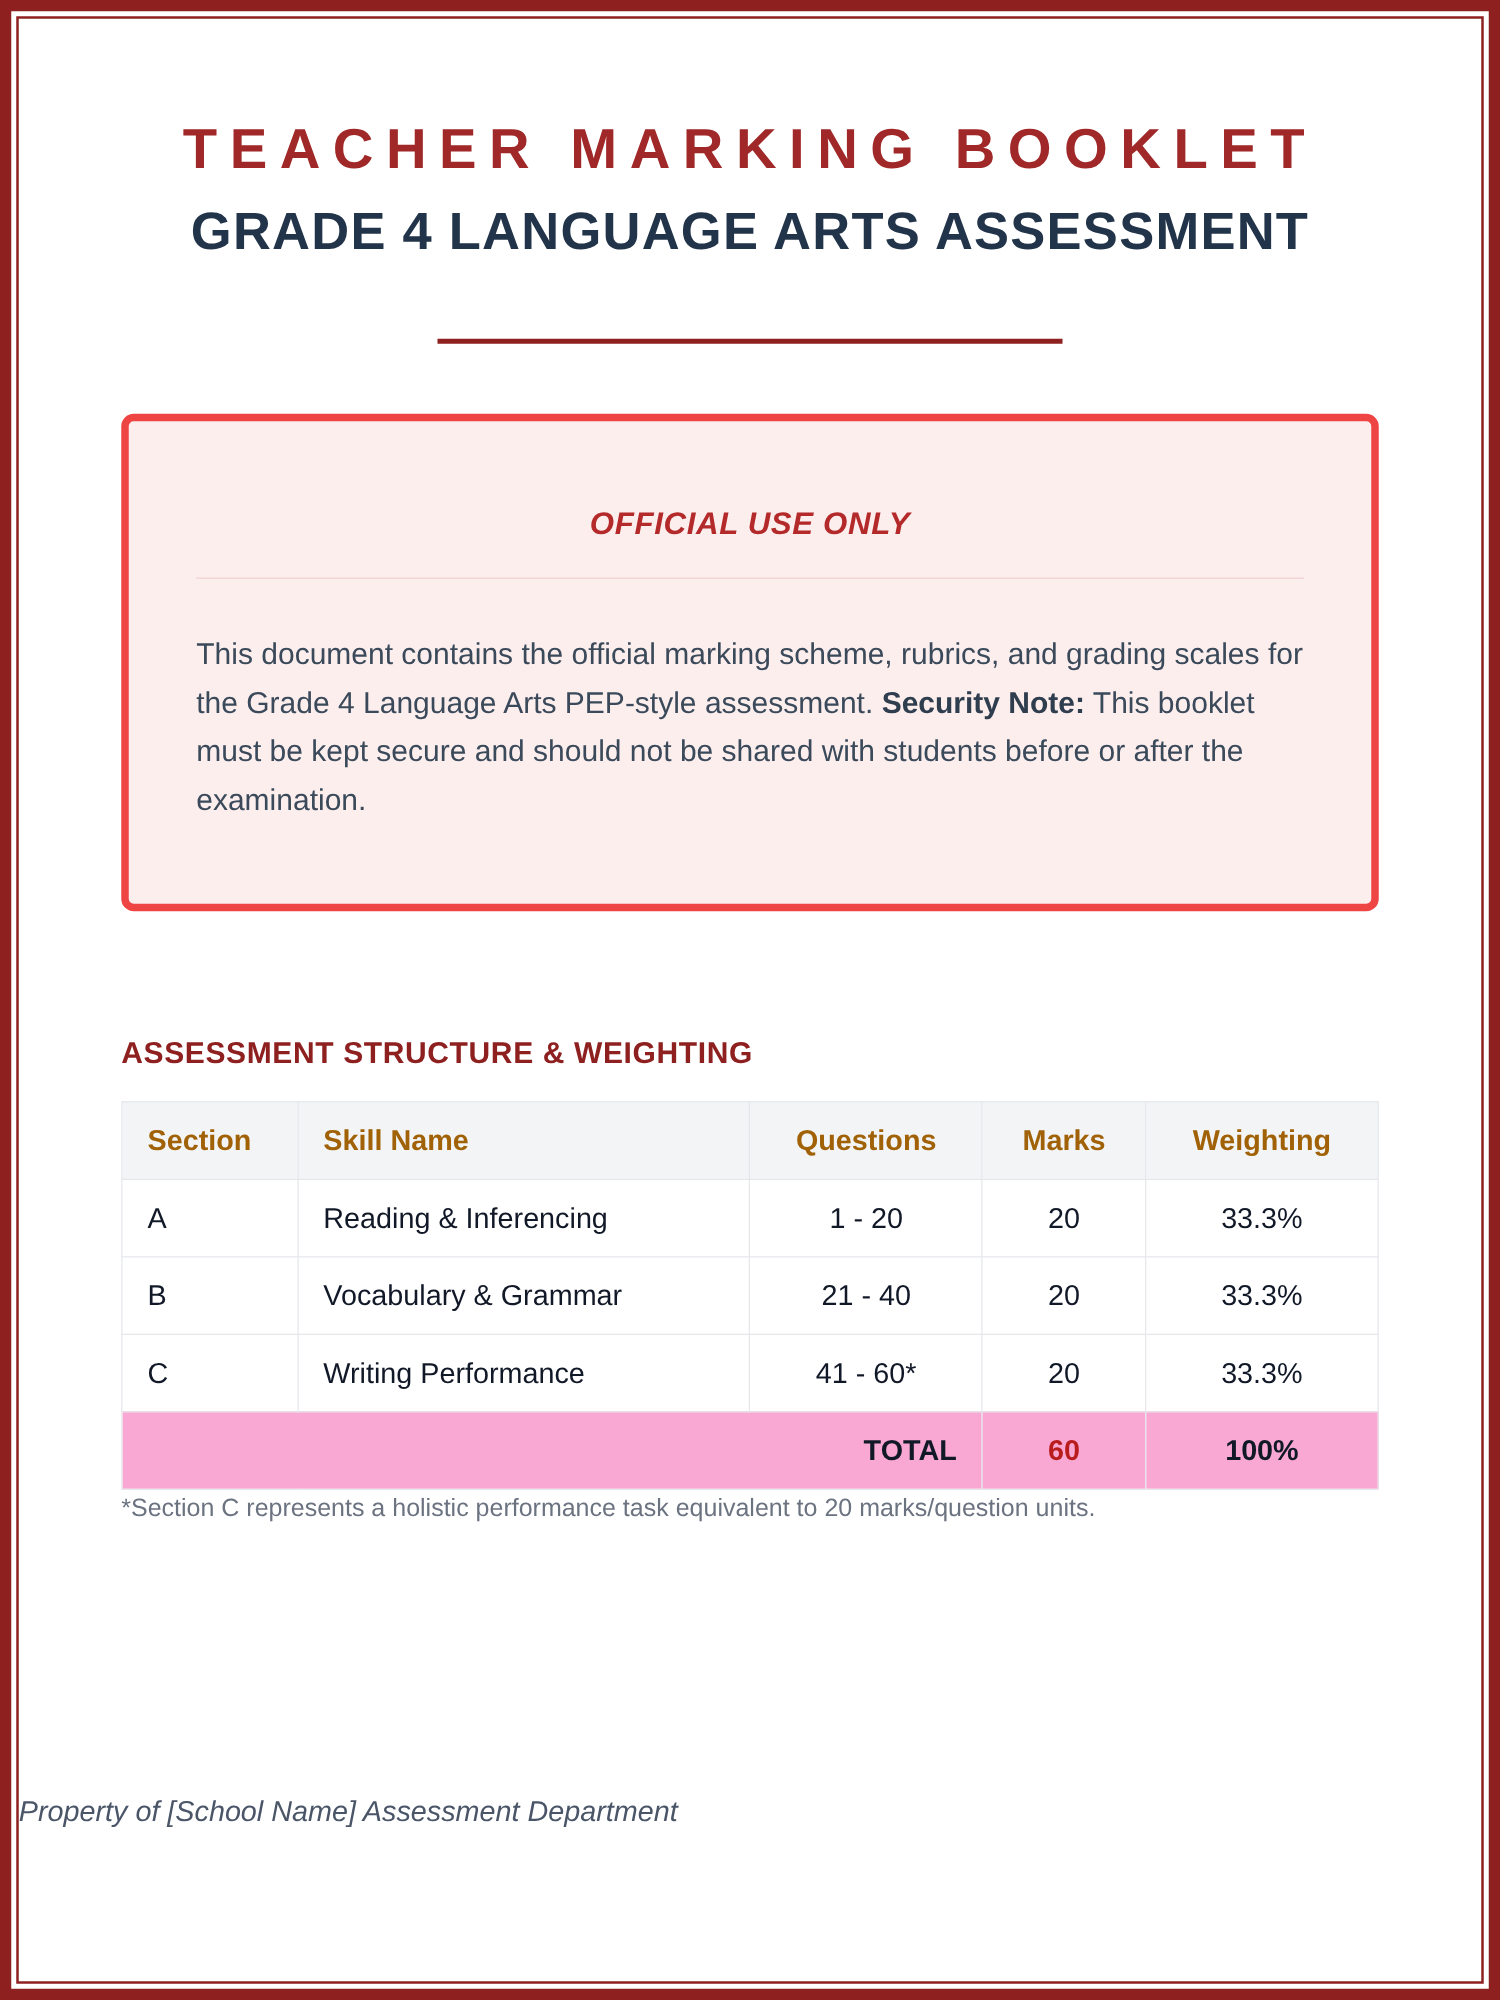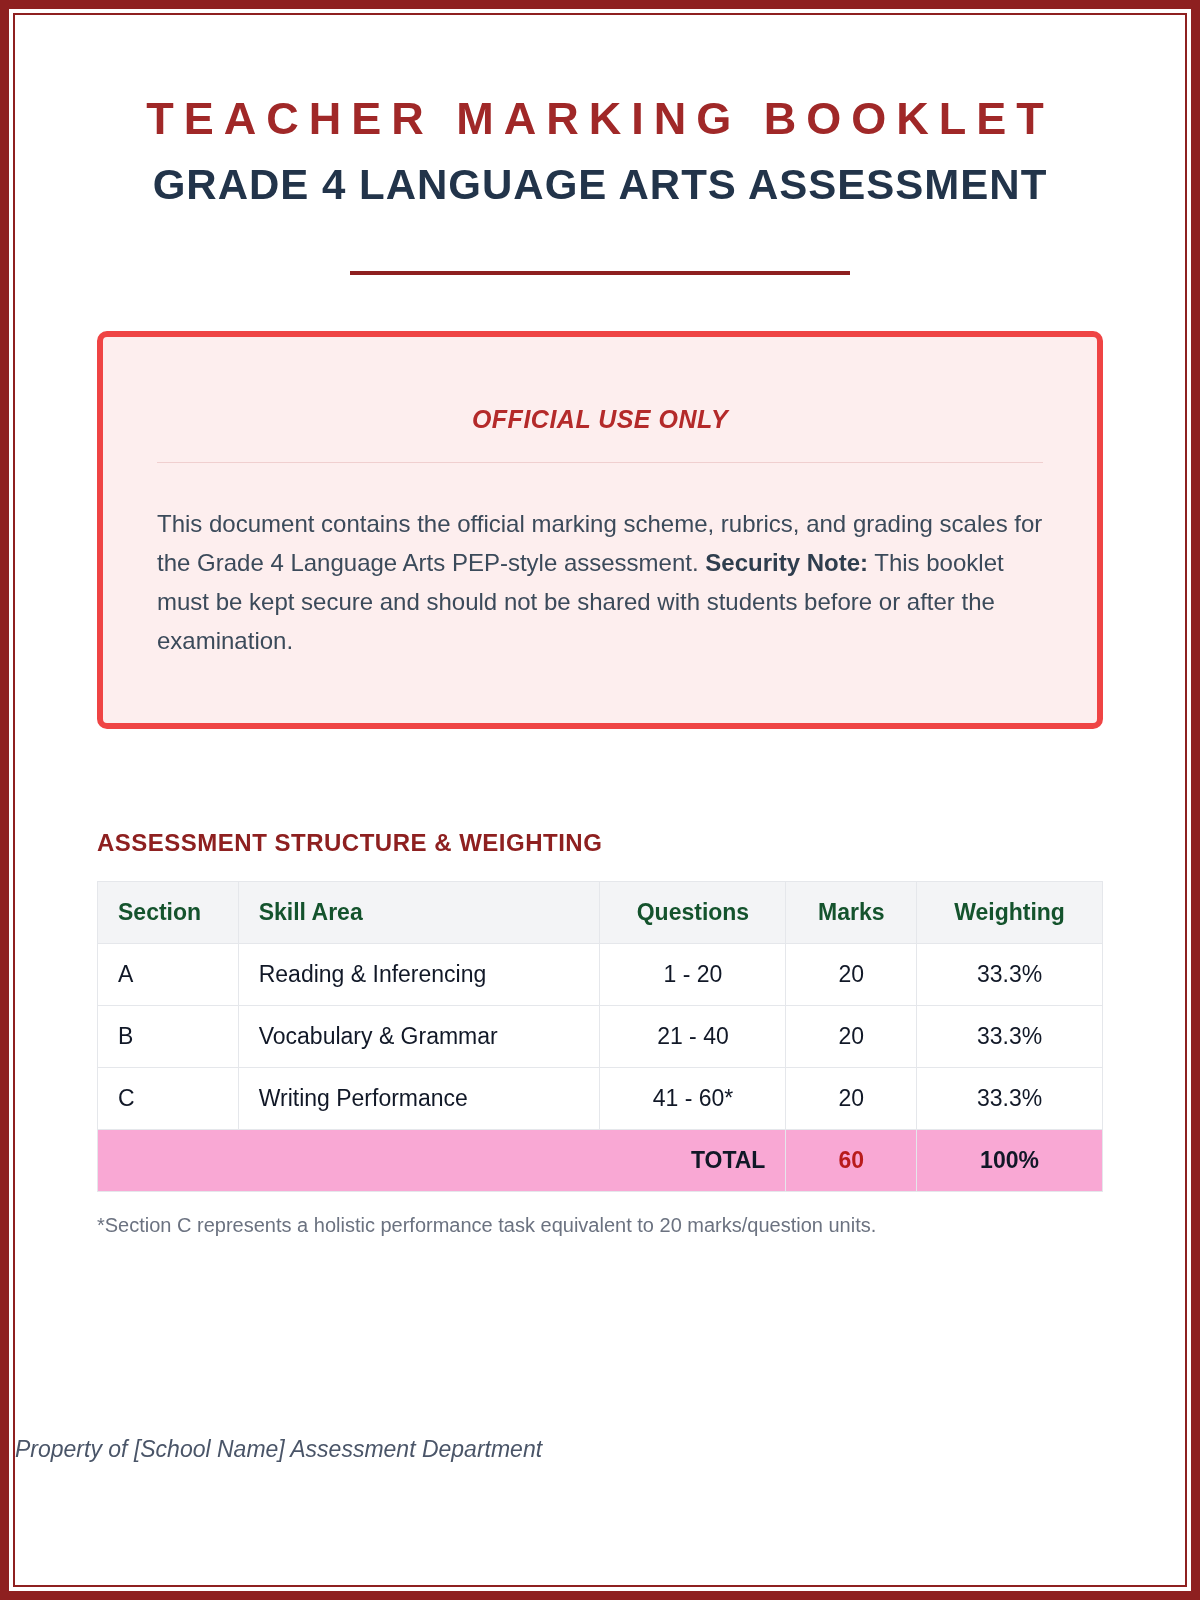--- a/index.html
+++ b/index.html
@@ -93,38 +93,38 @@
   }
   .structure-table th,
   .structure-table td{
     border:1px solid var(--table-border);
     padding:17px 20px;
     vertical-align:middle;
   }
   .structure-table thead th{
     background:#f3f4f6;
     font-weight:700;
-    color:#14532d;
+    color:#a16207;
     text-align:left;
   }
   .structure-table thead th.center,
   .structure-table td.center{text-align:center;}
   .col-section{width:14%;}
   .col-skill{width:36%;}
   .col-questions{width:18.5%;}
   .col-marks{width:13%;}
   .col-weighting{width:18.5%;}
   .structure-table tr.total-row td{
     background:#f9a8d4;
     font-weight:700;
   }
   .total-label{text-align:right;}
   .total-marks{color:#b91c1c;}
   .footnote{
-    margin-top:22px;
+    margin-top:4px;
     font-size:20px;
     color:var(--muted);
   }
   .doc-footer{
     position:absolute;
     left:0;right:0;
     bottom:122px;
     text-align:left;
     font-style:italic;
     font-size:23px;
@@ -155,21 +155,21 @@
       <colgroup>
         <col class="col-section">
           <col class="col-skill">
           <col class="col-questions">
           <col class="col-marks">
           <col class="col-weighting">
       </colgroup>
       <thead>
         <tr>
           <th>Section</th>
-          <th>Skill Area</th>
+          <th>Skill Name</th>
           <th class="center">Questions</th>
           <th class="center">Marks</th>
           <th class="center">Weighting</th>
         </tr>
       </thead>
       <tbody>
         <tr>
           <td>A</td>
           <td>Reading &amp; Inferencing</td>
           <td class="center">1 - 20</td>

